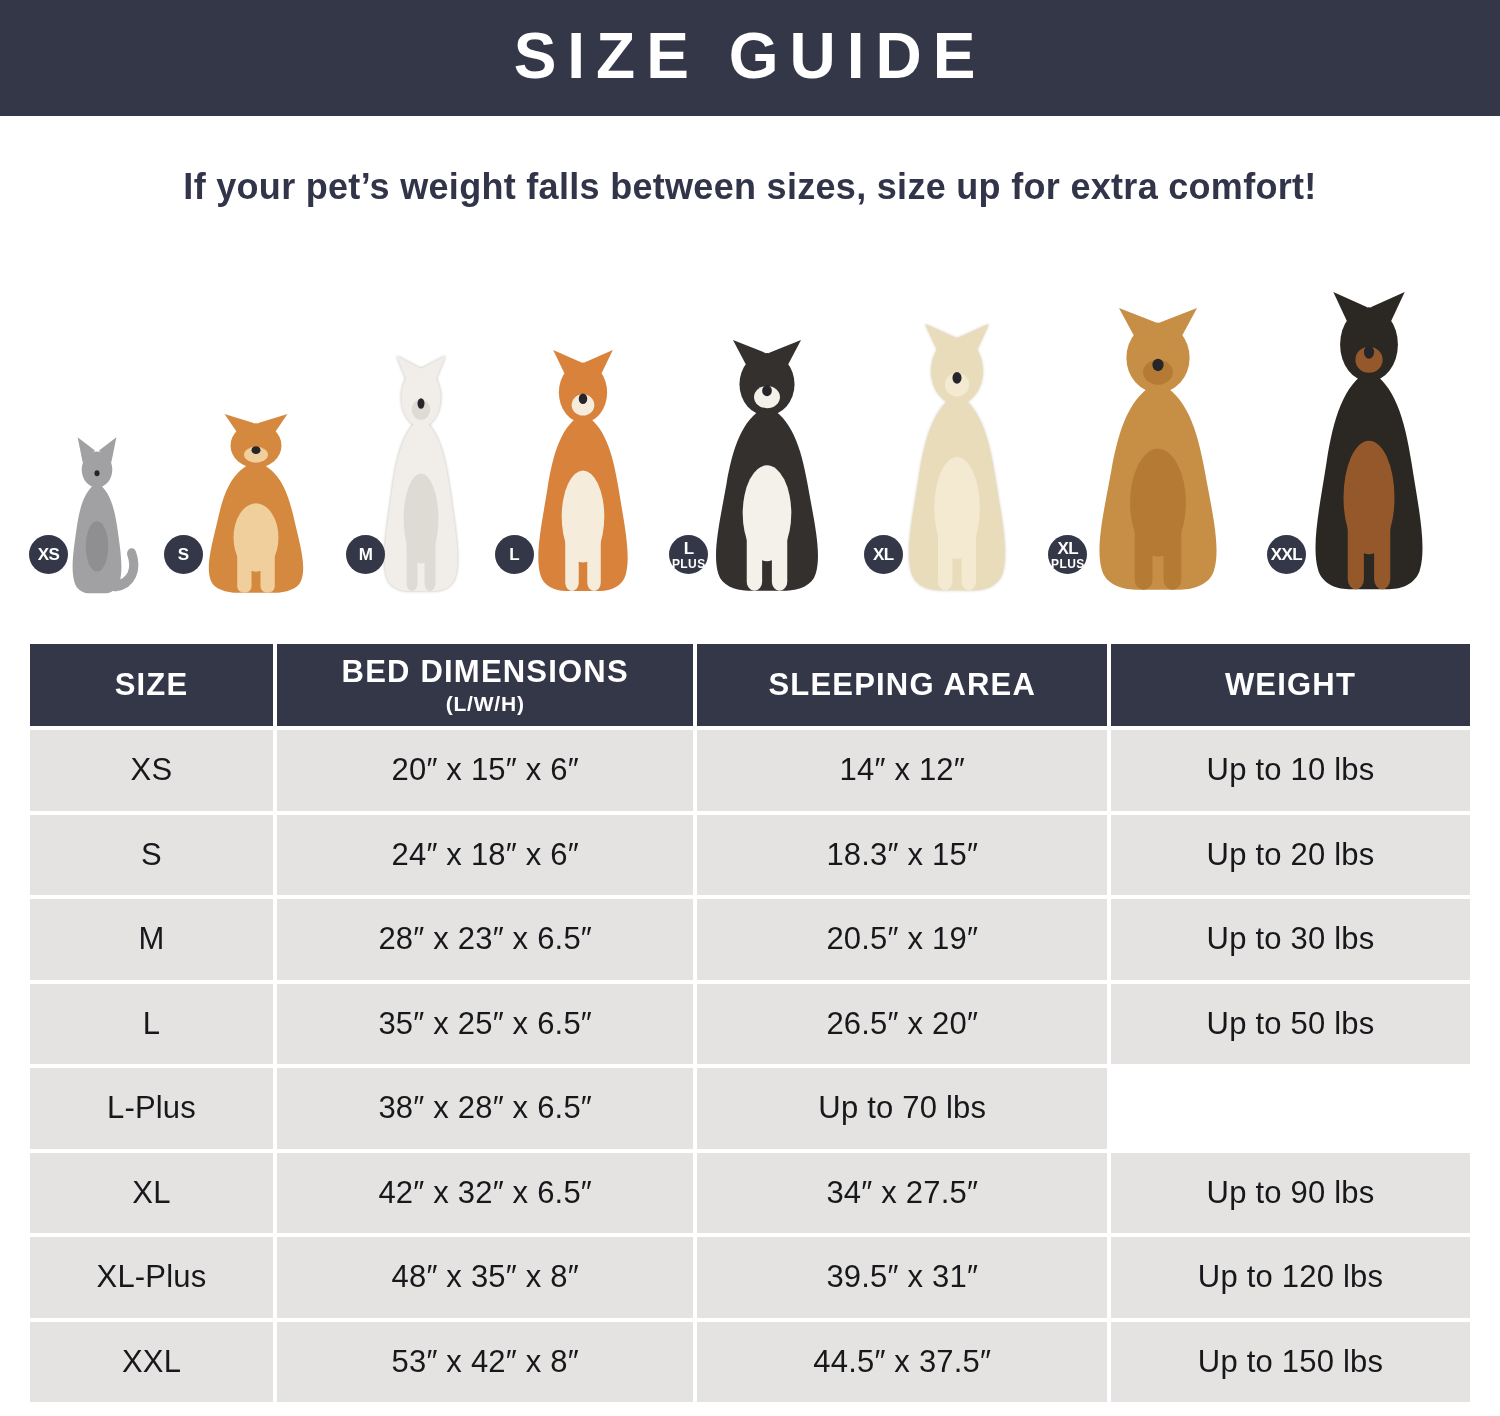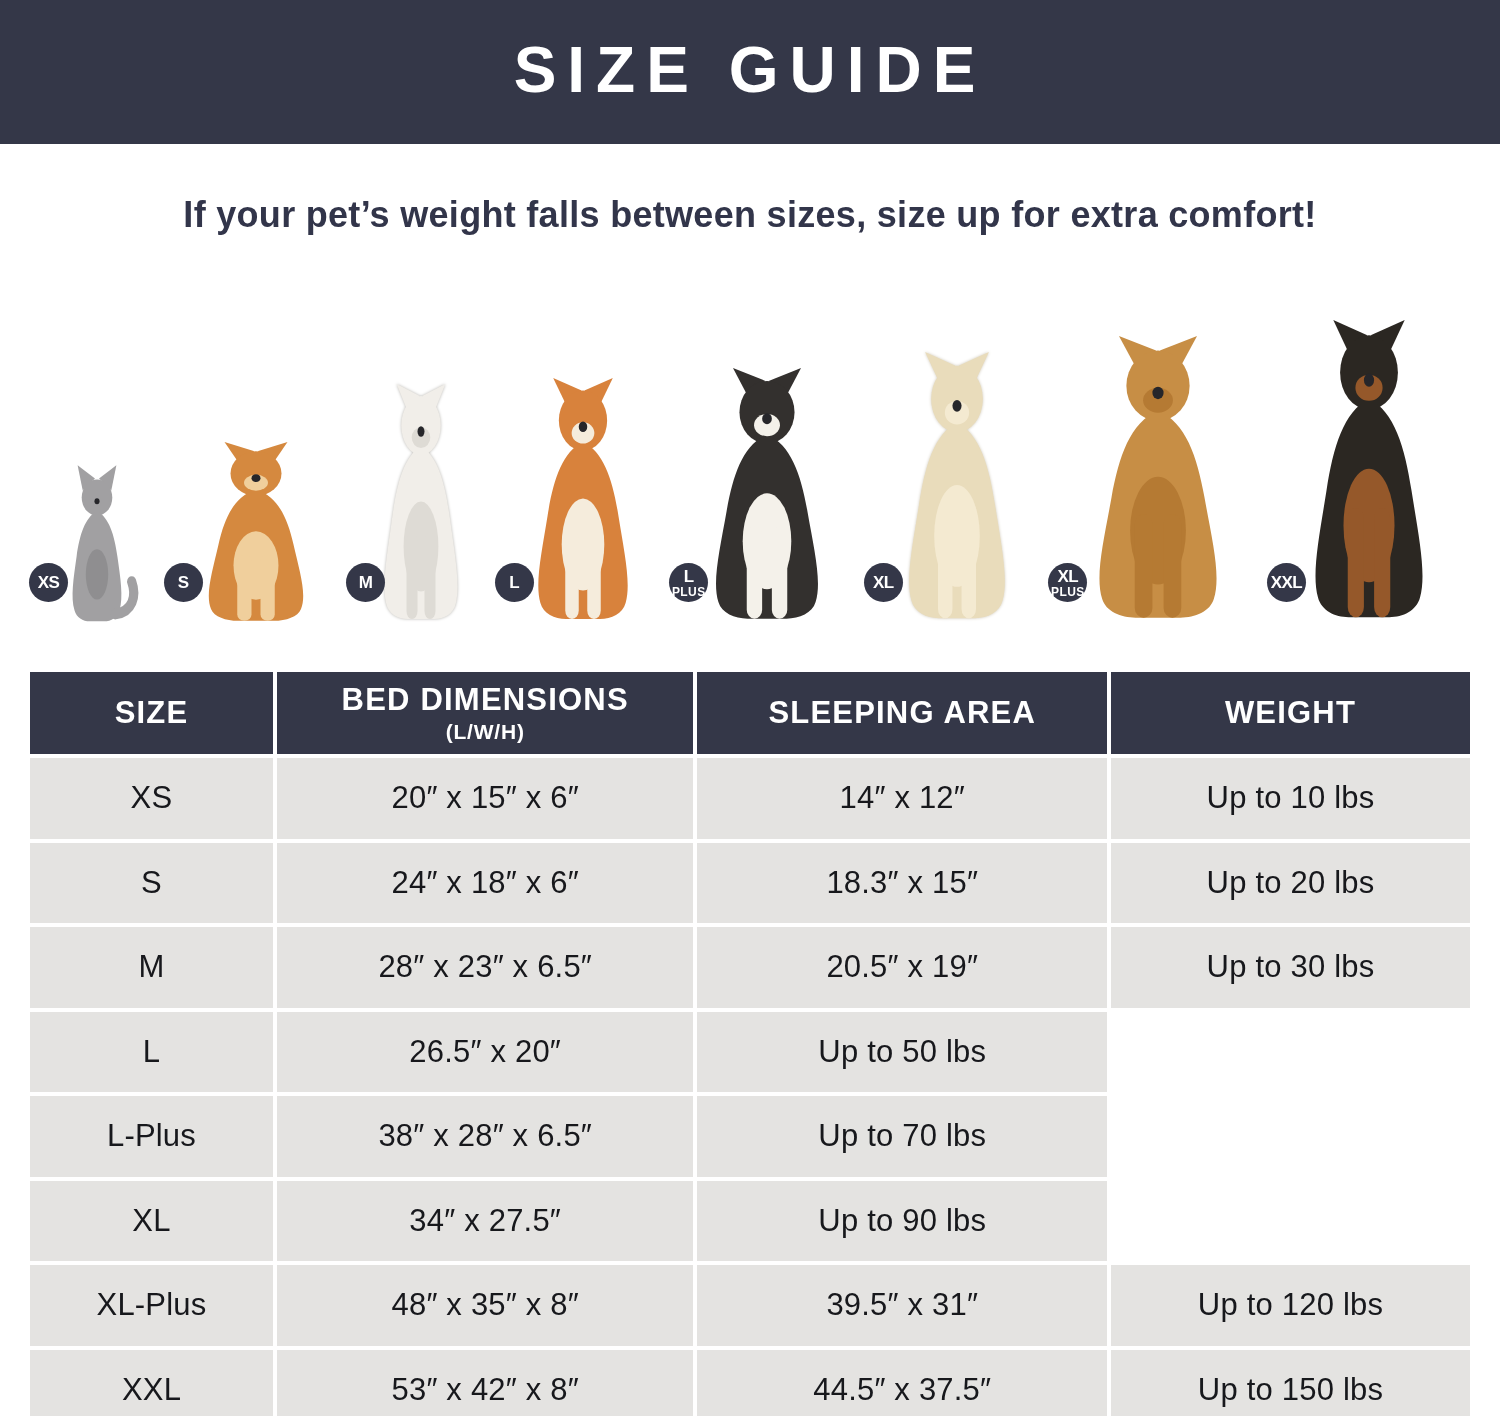--- a/index.html
+++ b/index.html
@@ -2,21 +2,21 @@
 <html><head>
 <meta charset="utf-8">
 <style>
   html,body{margin:0;padding:0;}
   body{
     width:1500px;height:1416px;overflow:hidden;background:#fff;
     font-family:"Liberation Sans","DejaVu Sans",sans-serif;
     --navy:#343748;--row:#e4e3e1;--ink:#17181c;
   }
   
-  .banner{height:144px;background:var(--navy);display:flex;align-items:center;justify-content:center;}
+  .banner{height:116px;background:var(--navy);display:flex;align-items:center;justify-content:center;}
   .banner .title{color:#fff;font-size:64px;font-weight:700;letter-spacing:11px;margin-top:-4px;}
   
   .subtitle{margin-top:50px;text-align:center;font-size:36px;font-weight:700;
     color:#32354a;letter-spacing:.3px;}
   
   .pets{height:306px;margin:84px 46px 0;display:flex;align-items:flex-end;justify-content:space-between;}
   .pet{position:relative;flex:0 0 auto;}
   .pet svg{display:block;}
   .p-main{fill:var(--c1);} .p-acc{fill:var(--c2);}
   .p-dark{fill:#26262a;}
@@ -180,30 +180,32 @@
     <div class="td">Up to 20 lbs</div>
   </div>
   <div class="trow">
     <div class="td">M</div>
     <div class="td">28″ x 23″ x 6.5″</div>
     <div class="td">20.5″ x 19″</div>
     <div class="td">Up to 30 lbs</div>
   </div>
   <div class="trow">
     <div class="td">L</div>
+    <div class="td">35″ x 25″ x 6.5″</div>
     <div class="td">26.5″ x 20″</div>
     <div class="td">Up to 50 lbs</div>
   </div>
   <div class="trow">
     <div class="td">L-Plus</div>
     <div class="td">38″ x 28″ x 6.5″</div>
     <div class="td">Up to 70 lbs</div>
   </div>
   <div class="trow">
     <div class="td">XL</div>
+    <div class="td">42″ x 32″ x 6.5″</div>
     <div class="td">34″ x 27.5″</div>
     <div class="td">Up to 90 lbs</div>
   </div>
   <div class="trow">
     <div class="td">XL-Plus</div>
     <div class="td">48″ x 35″ x 8″</div>
     <div class="td">39.5″ x 31″</div>
     <div class="td">Up to 120 lbs</div>
   </div>
   <div class="trow">

